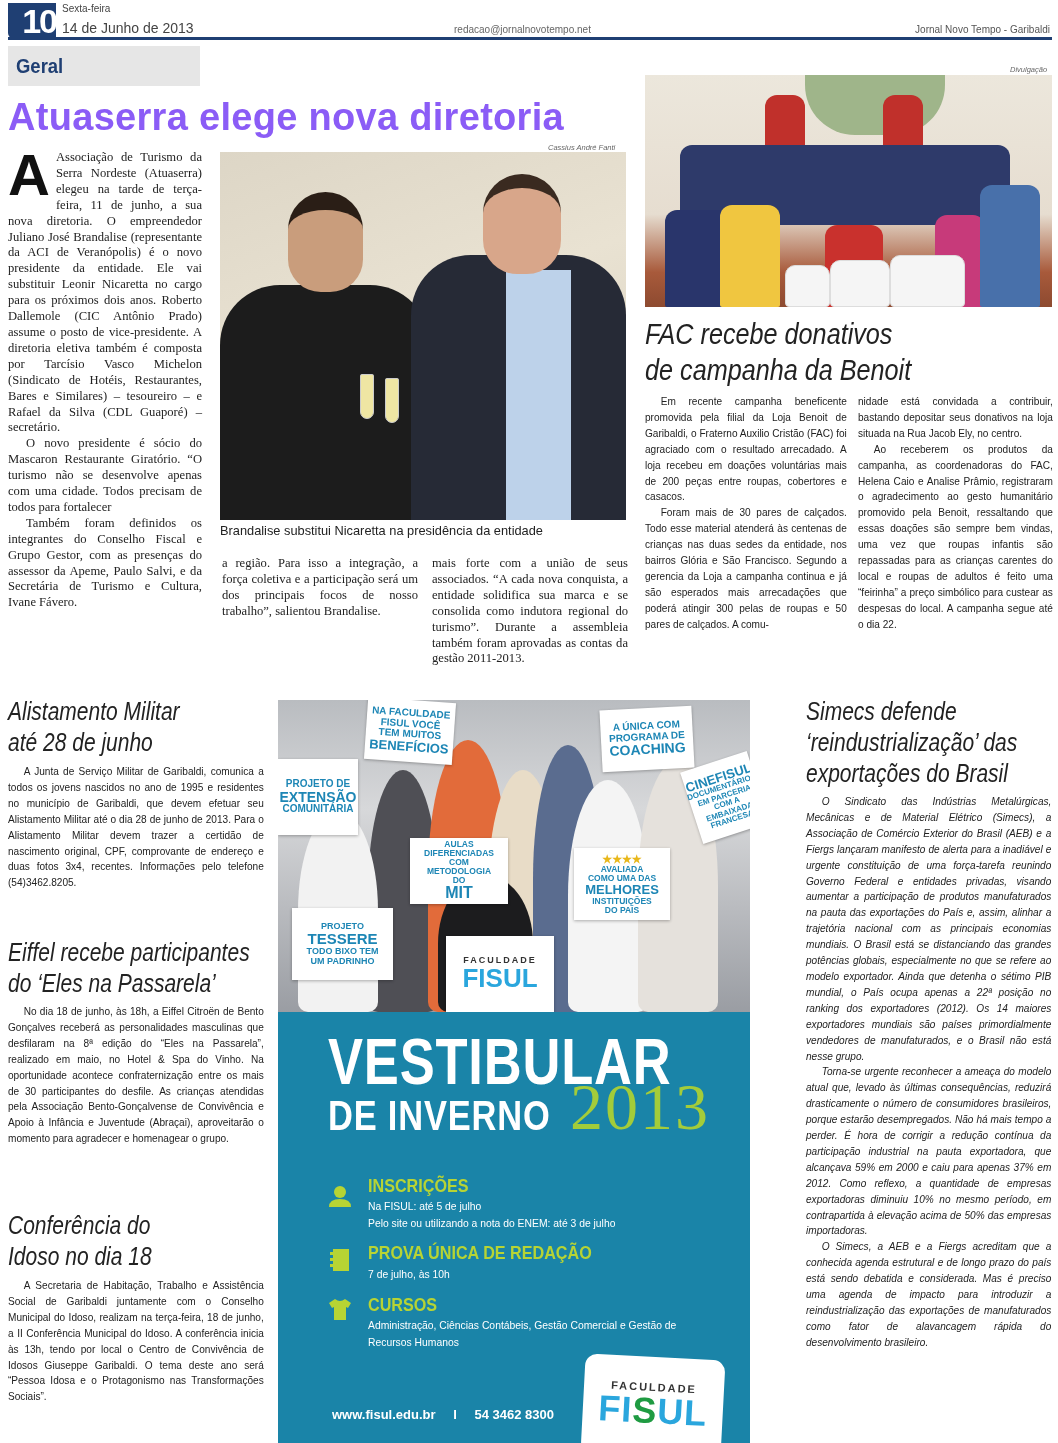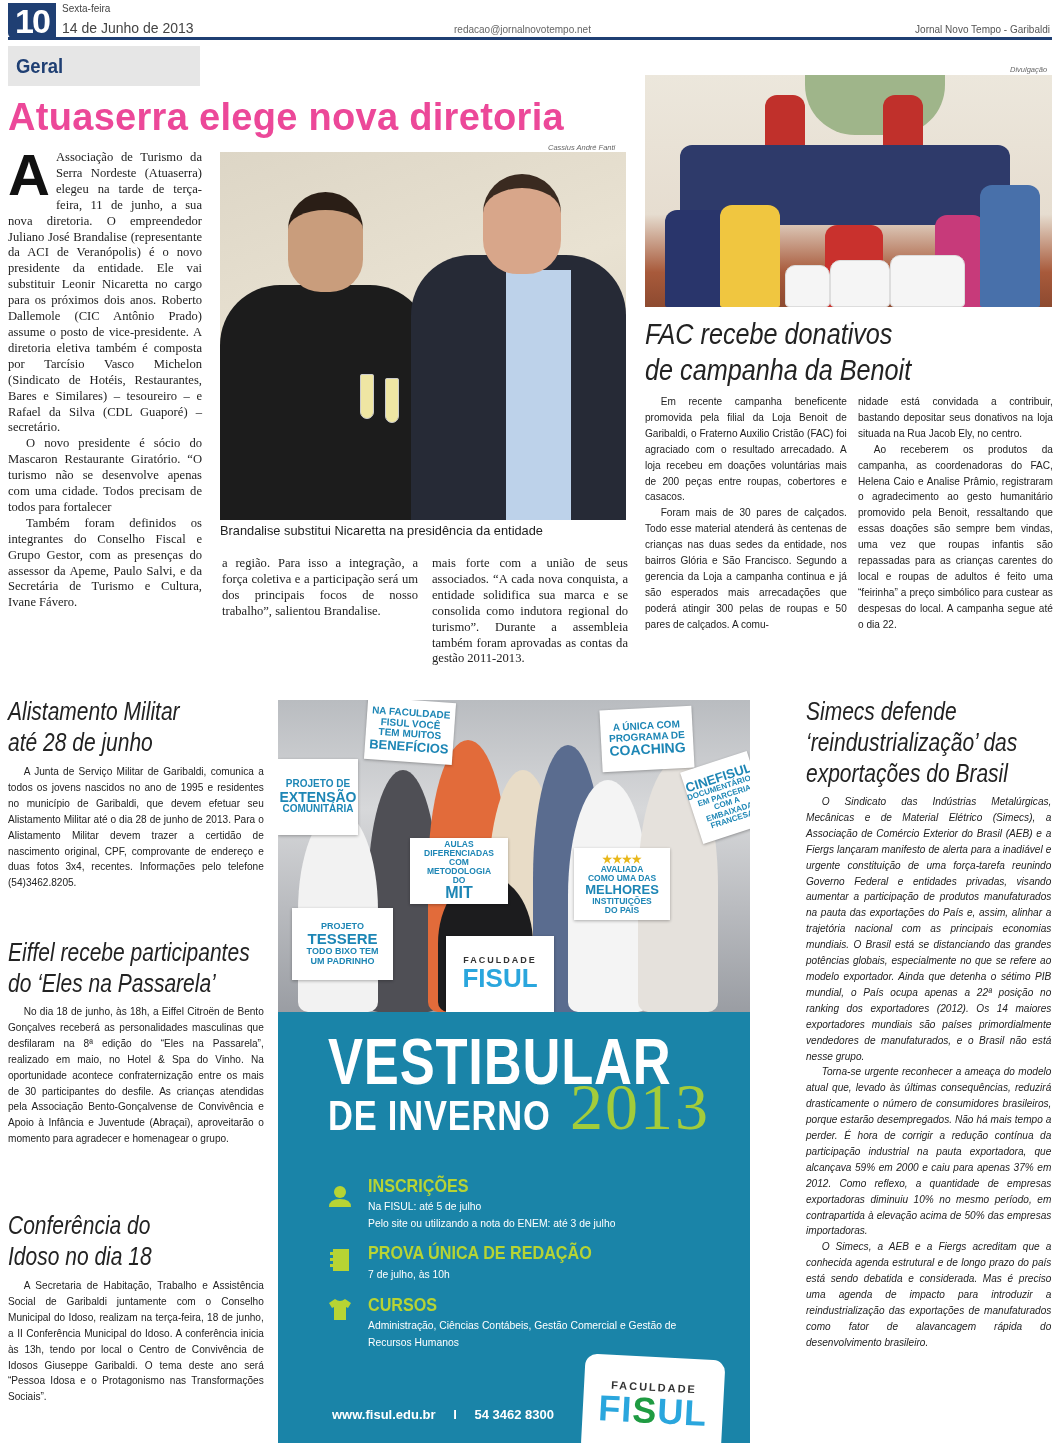--- a/index.html
+++ b/index.html
@@ -1,27 +1,27 @@
 <!DOCTYPE html>
 <html><head>
 <meta charset="utf-8">
 <style>
 *{box-sizing:border-box;margin:0;padding:0}
 body{width:1058px;height:1443px;background:#fff;position:relative;overflow:hidden;font-family:"Liberation Sans",sans-serif;color:#231f20}
 .abs{position:absolute}
 
-.pnum{left:8px;top:3px;width:48px;height:36px;background:#1f3f73;color:#fff;font-weight:bold;font-size:34px;line-height:36px;text-align:center;border-radius:0 0 0 6px;letter-spacing:-2px;font-family:"Liberation Sans",sans-serif}
+.pnum{left:8px;top:3px;width:48px;height:36px;background:#1f3f73;color:#fff;font-weight:bold;font-size:34px;line-height:36px;text-align:right;border-radius:0 0 0 6px;letter-spacing:-2px;font-family:"Liberation Sans",sans-serif}
 .hdr-day{left:62px;top:3px;font-size:10px;color:#444}
 .hdr-date{left:62px;top:20px;font-size:14px;color:#444}
 .hdr-email{left:454px;top:24px;font-size:10px;color:#666}
 .hdr-paper{right:8px;top:24px;font-size:10px;color:#555}
 .hdr-line{left:8px;top:37px;width:1044px;height:3px;background:#1f3f73}
 .section{left:8px;top:46px;width:192px;height:40px;background:#e6e6e6}
 .section span{position:absolute;left:8px;top:8px;font-size:21px;font-weight:bold;color:#1f3f73;font-family:"Liberation Sans",sans-serif;transform:scaleX(.88);transform-origin:left}
-.main-head{left:8px;top:96px;font-size:38px;font-weight:bold;letter-spacing:.3px;color:#ec4899}
+.main-head{left:8px;top:96px;font-size:38px;font-weight:bold;letter-spacing:.3px;color:#8b5cf6}
 .credit{font-size:7.5px;font-style:italic;color:#666}
 
 .serif{font-family:"Liberation Serif",serif;font-size:12.6px;line-height:15.9px;text-align:justify;color:#222}
 .serif p{text-indent:18px}
 .serif p.ni{text-indent:0}
 .dropcap{float:left;font-family:"Liberation Sans",sans-serif;font-weight:bold;font-size:58px;line-height:46px;margin:2px 6px 0 0;color:#111}
 
 .cond{font-family:"Liberation Sans",sans-serif;font-size:11.6px;line-height:15.9px;text-align:justify;color:#222;transform-origin:left top}
 .cond p{text-indent:18px}
 .ital{font-style:italic}

